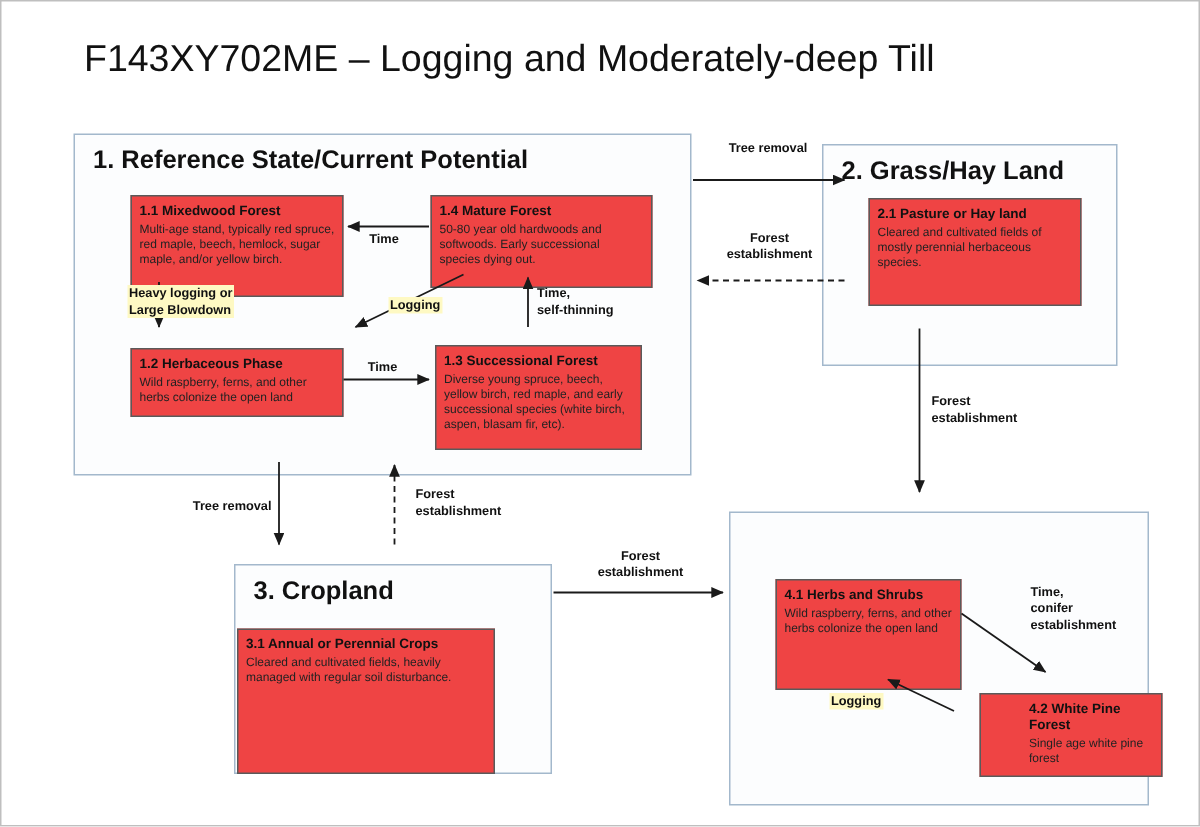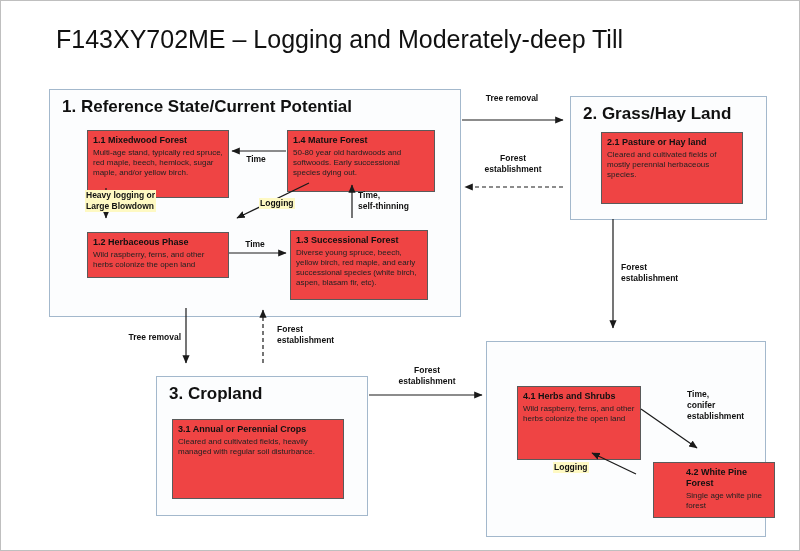--- a/index.html
+++ b/index.html
@@ -64,31 +64,31 @@
     <div class="node" style="left:37px; top:142px; width:142px; height:46px;">
       <div class="node-title">1.2 Herbaceous Phase</div>
       <div class="node-body">Wild raspberry, ferns, and other herbs colonize the open land</div>
     </div>
     <div class="node" style="left:240px; top:140px; width:138px; height:70px;">
       <div class="node-title">1.3 Successional Forest</div>
       <div class="node-body">Diverse young spruce, beech, yellow birch, red maple, and early successional species (white birch, aspen, blasam fir, etc).</div>
     </div>
   </div>
 
-  <div class="state" style="left:569px; top:85px; width:197px; height:124px;">
+  <div class="state" style="left:547px; top:85px; width:197px; height:148px;">
     <div class="state-header">2. Grass/Hay Land</div>
     <div class="node" style="left:30px; top:35px; width:142px; height:72px;">
       <div class="node-title">2.1 Pasture or Hay land</div>
       <div class="node-body">Cleared and cultivated fields of mostly perennial herbaceous species.</div>
     </div>
   </div>
 
   <div class="state" style="left:155px; top:365px; width:212px; height:140px;padding-left:29px;">
     <div class="state-header">3. Cropland</div>
-    <div class="node" style="left:15px; top:42px; width:172px; height:80px;">
+    <div class="node" style="left:1px; top:42px; width:172px; height:97px;">
       <div class="node-title">3.1 Annual or Perennial Crops</div>
       <div class="node-body">Cleared and cultivated fields, heavily managed with regular soil disturbance.</div>
     </div>
   </div>
 
   <div class="state" style="left:485px; top:330px; width:280px; height:196px;">
     <div class="node" style="left:30px; top:44px; width:124px; height:74px;">
       <div class="node-title">4.1 Herbs and Shrubs</div>
       <div class="node-body">Wild raspberry, ferns, and other herbs colonize the open land</div>
     </div>

